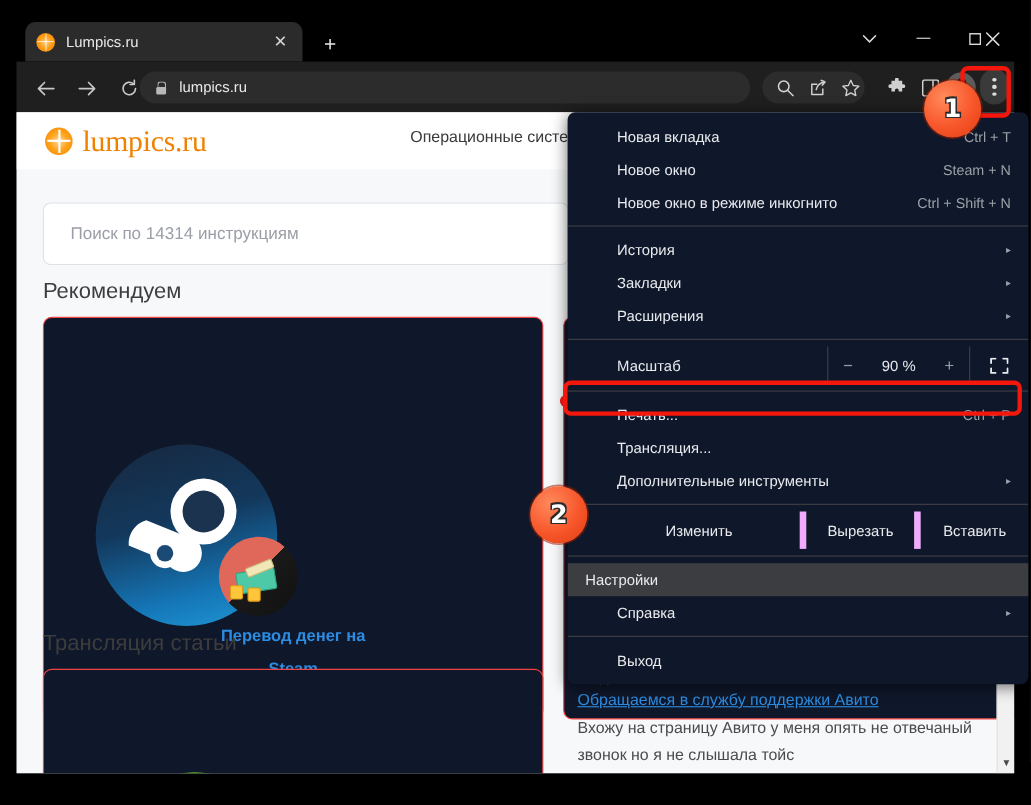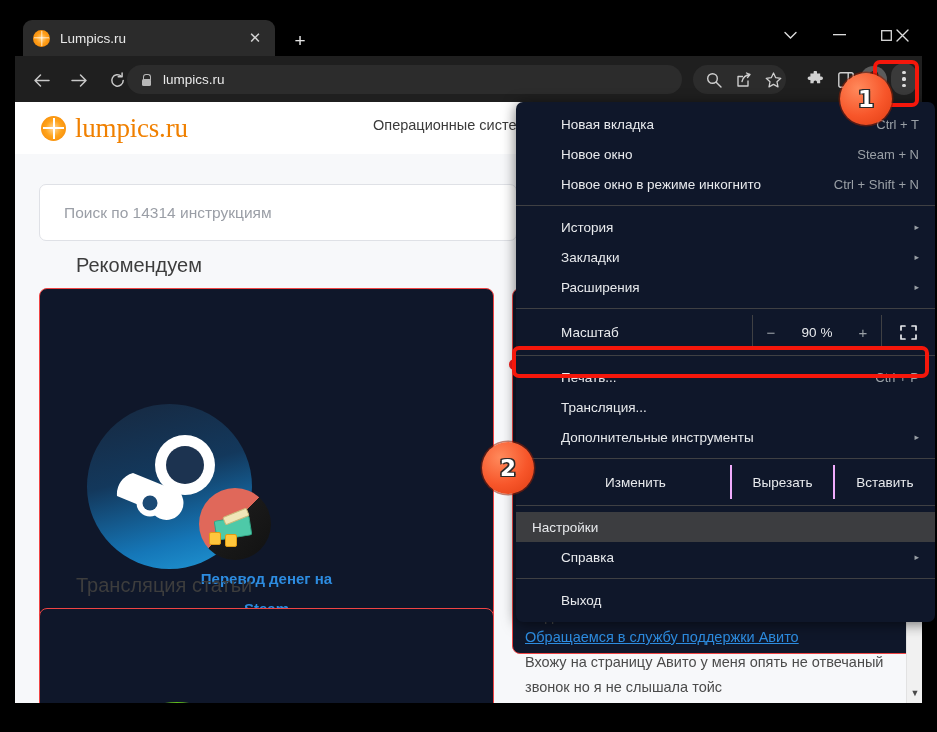--- a/index.html
+++ b/index.html
@@ -151,21 +151,21 @@
 
   .searchbox {
     position: absolute; left: 24px; top: 82px; width: 478px; height: 57px;
     background: #fff; border: 1px solid #dfe1e6; border-radius: 7px;
     display: flex; align-items: center; padding: 0 24px;
     cursor: text;
   }
   .searchbox span { color: #9a9ea6; font-size: 15.5px; }
 
   .sec-title {
-    position: absolute; font-size: 20px; color: #3d3d3d; font-weight: 400; margin-left: 37px;
+    position: absolute; font-size: 20px; color: #3d3d3d; font-weight: 400;
   }
   .reddot {
     position: absolute; left: 494px; top: 257px; width: 11px; height: 11px;
     border-radius: 50%; background: #f11b1b;
   }
 
   .card {
     position: absolute; background: #0f172a;
     border: 1px solid #ef4444; border-radius: 8px; font-weight: bold;
   }
@@ -270,21 +270,21 @@
   }
 
   .editrow {
     height: 34px; display: flex; align-items: center; color: #e8eaed; font-size: 13.5px; padding-left: 44px;
   }
   .editrow .ei {
     flex: 1; text-align: center; cursor: pointer; height: 34px;
     display: flex; align-items: center; justify-content: center;
   }
   .editrow .ei:first-child { justify-content: flex-start; padding-left: 45px; flex: 1.25; }
-  .editrow .ei + .ei { border-left: 2px solid #f0abfc; }
+  .editrow .ei + .ei { border-left: 6px solid #f0abfc; }
 
   
   .anno-box {
     position: absolute; border: 4px solid #f5170b; border-radius: 7px;
     z-index: 40; pointer-events: none;
   }
   .badge {
     position: absolute; z-index: 50; border-radius: 50%;
     background: radial-gradient(circle at 35% 30%, #ff8a5c 0%, #f7562a 55%, #e03c12 100%);
     box-shadow: 0 0 0 1.5px rgba(150,30,0,.55);

